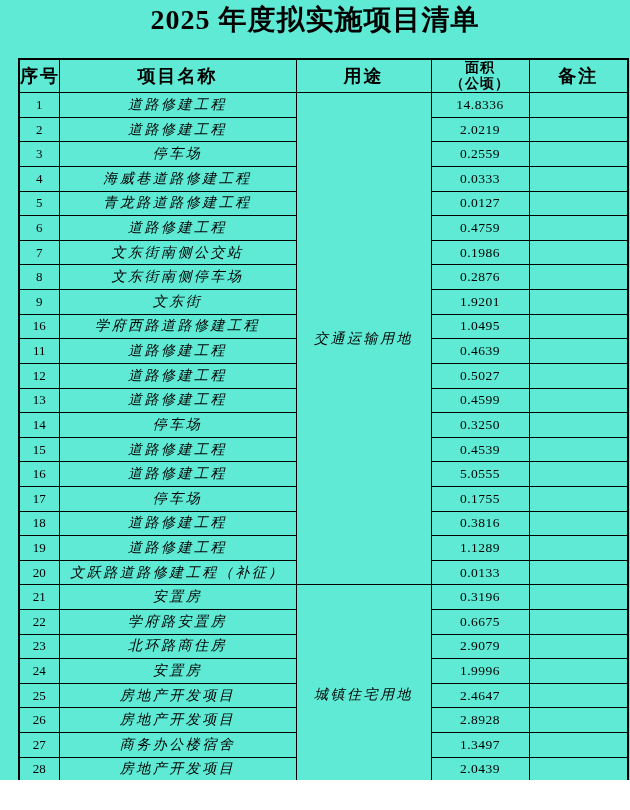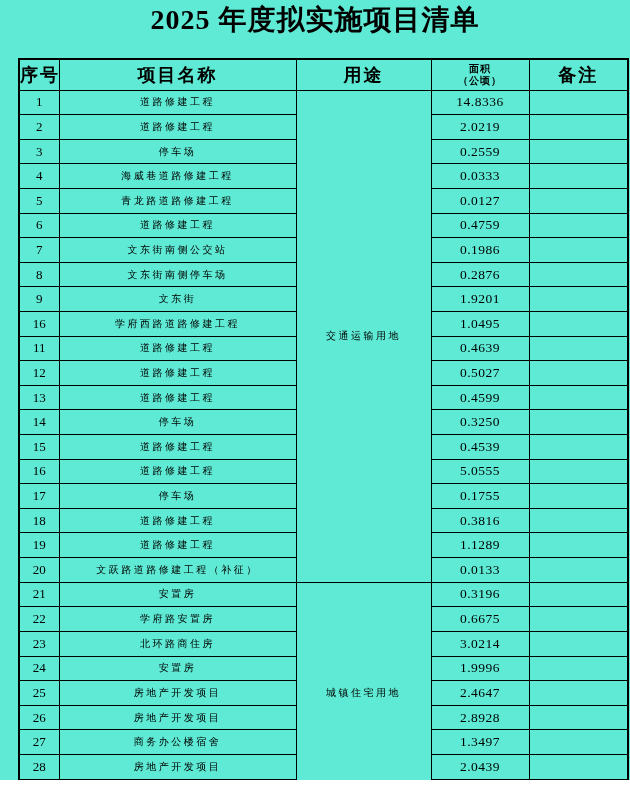--- a/index.html
+++ b/index.html
@@ -51,32 +51,33 @@
   }
   .project-table tbody tr {
     height: 24.62px;
   }
   .project-table th {
     font-weight: bold;
     font-size: 18px;
     letter-spacing: 2px;
   }
   th.col-area-h {
-    font-size: 10px;
+    font-size: 14px;
     line-height: 1.15;
     letter-spacing: 1px;
   }
   td.col-no {
     font-size: 13px;
     letter-spacing: 0;
   }
   td.col-name,
   td.col-usage {
-    font-size: 10px;
+    font-size: 14px;
     letter-spacing: 2.5px;
+    font-style: italic;
   }
   td.col-area {
     font-size: 13.5px;
     letter-spacing: 0.5px;
   }
   .continuation-sliver {
     position: absolute;
     left: 19px;
     top: 804px;
     width: 1px;
@@ -239,21 +240,21 @@
         </tr>
         <tr>
           <td class="col-no">22</td>
           <td class="col-name">学府路安置房</td>
           <td class="col-area">0.6675</td>
           <td class="col-remark"></td>
         </tr>
         <tr>
           <td class="col-no">23</td>
           <td class="col-name">北环路商住房</td>
-          <td class="col-area">3.0214</td>
+          <td class="col-area">2.9079</td>
           <td class="col-remark"></td>
         </tr>
         <tr>
           <td class="col-no">24</td>
           <td class="col-name">安置房</td>
           <td class="col-area">1.9996</td>
           <td class="col-remark"></td>
         </tr>
         <tr>
           <td class="col-no">25</td>

